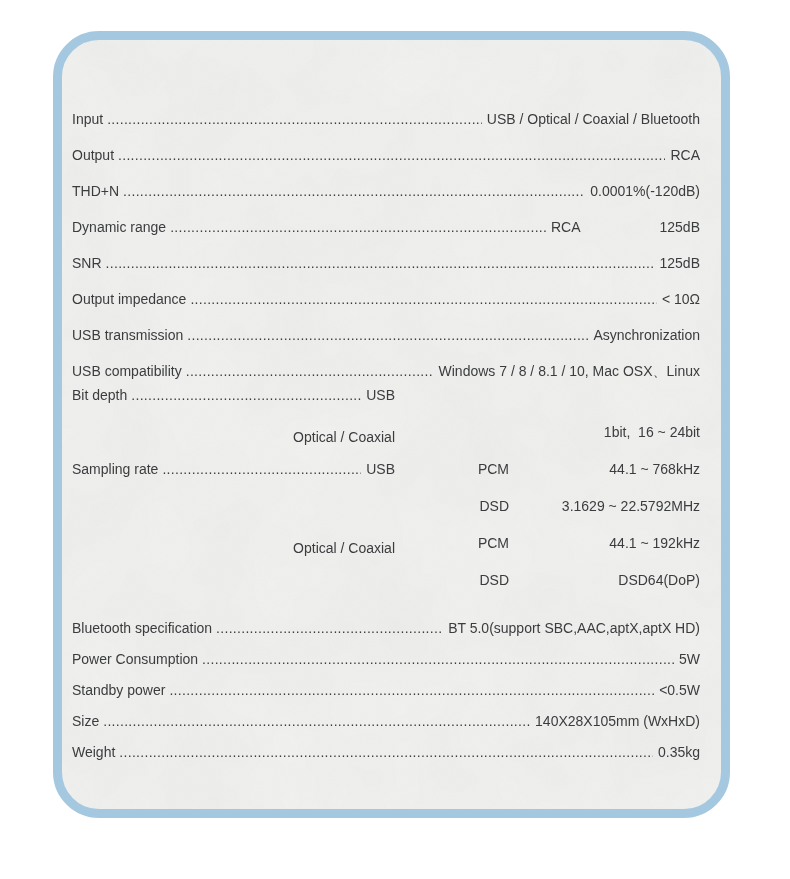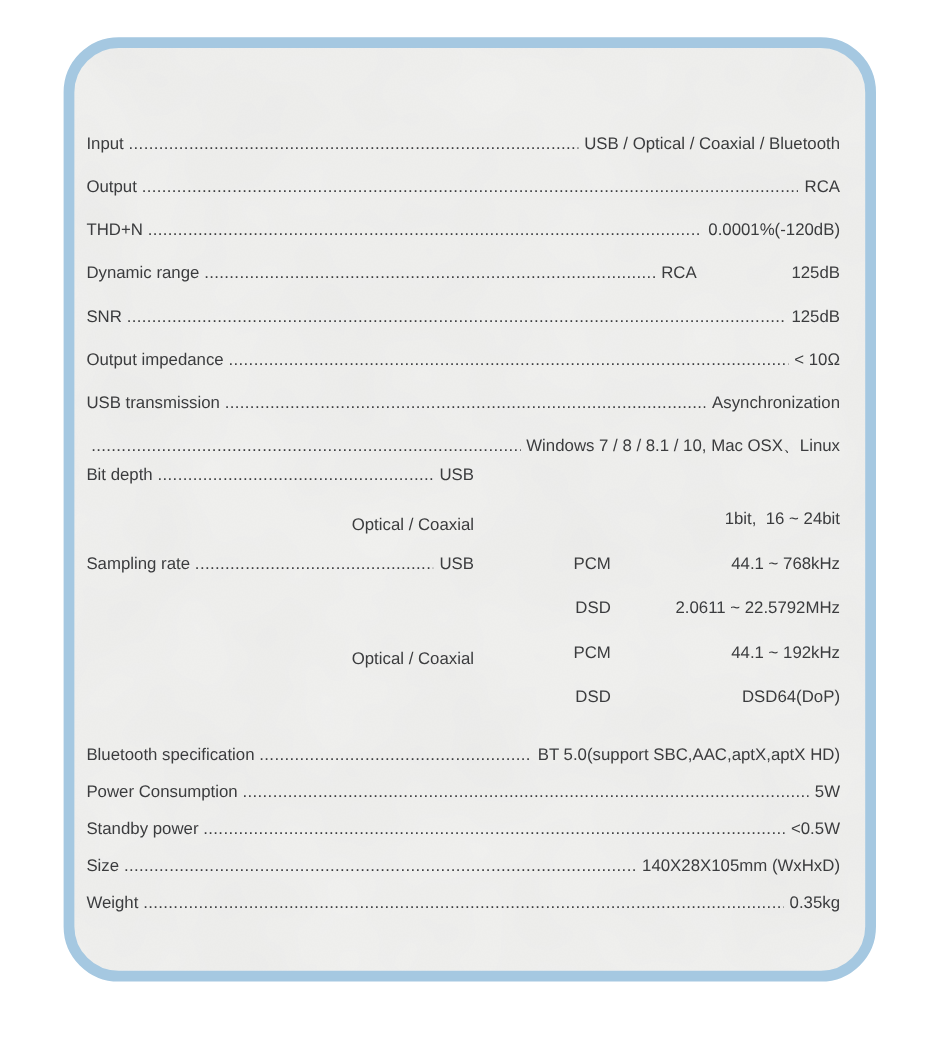--- a/index.html
+++ b/index.html
@@ -109,20 +109,21 @@
     <span class="label">Output impedance</span>
     <span class="dots" aria-hidden="true">................................................................................................................................................................................................................................................</span>
     <span class="value">&lt; 10Ω</span>
   </div>
           <div class="row">
     <span class="label">USB transmission</span>
     <span class="dots" aria-hidden="true">................................................................................................................................................................................................................................................</span>
     <span class="value">Asynchronization</span>
   </div>
           <div class="row">
+    <span class="label">USB compatibility</span>
     <span class="dots" aria-hidden="true">................................................................................................................................................................................................................................................</span>
     <span class="value">Windows 7 / 8 / 8.1 / 10, Mac OSX、Linux</span>
   </div>
         </div>
       <div class="sec-mid" id="sec-mid">
           <div class="row">
     <span class="colA">
       <span class="label">Bit depth</span>
       <span class="dots" aria-hidden="true">................................................................................................................................................................................................................................................</span>
       <span class="sub">USB</span>
@@ -147,21 +148,21 @@
     <span class="colB">PCM</span>
     <span class="colC">44.1 ~ 768kHz</span>
   </div>
           <div class="row">
     <span class="colA">
       <span class="label"></span>
       <span class="dots" aria-hidden="true"></span>
       <span class="sub"></span>
     </span>
     <span class="colB">DSD</span>
-    <span class="colC">2.0611 ~ 22.5792MHz</span>
+    <span class="colC">3.1629 ~ 22.5792MHz</span>
   </div>
           <div class="row">
     <span class="colA">
       <span class="label"></span>
       <span class="dots" aria-hidden="true"></span>
       <span class="sub">Optical / Coaxial</span>
     </span>
     <span class="colB">PCM</span>
     <span class="colC">44.1 ~ 192kHz</span>
   </div>

